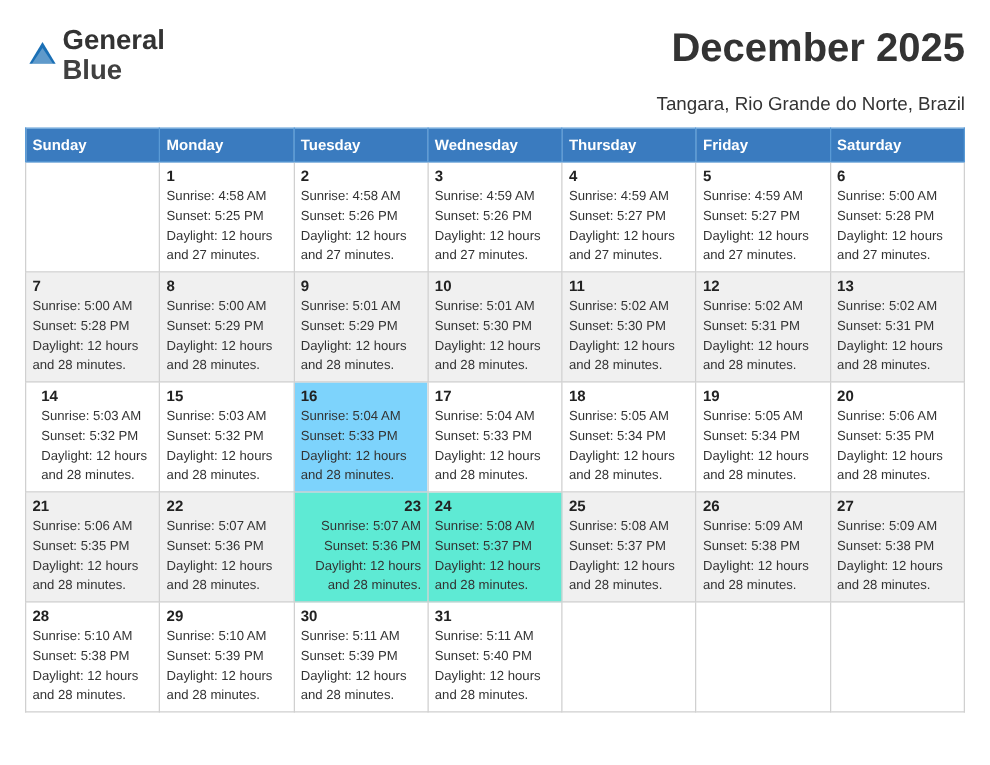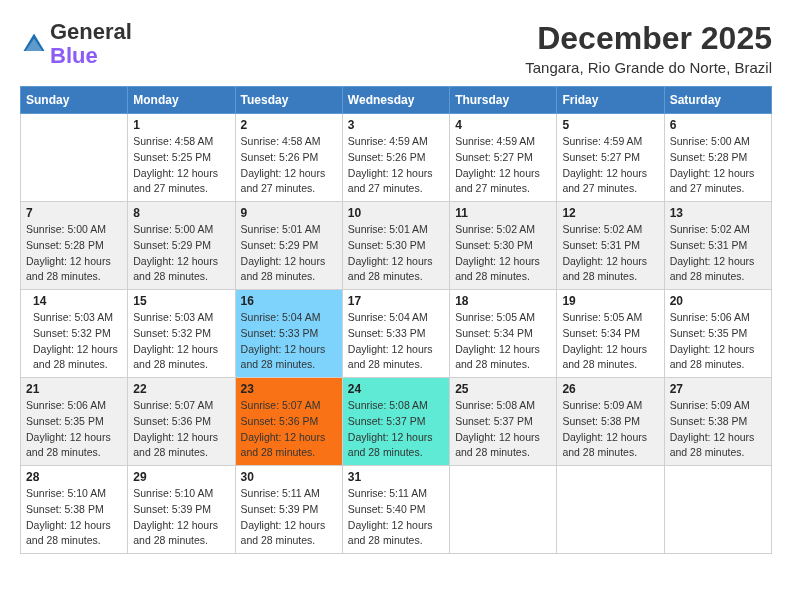--- a/index.html
+++ b/index.html
@@ -19,38 +19,38 @@
     .logo {
       display: flex;
       align-items: center;
     }
     .logo-text {
       font-size: 22px;
       font-weight: bold;
       line-height: 1.1;
     }
     .logo-general { color: #333; }
-    .logo-blue { color: #8b5cf6; }
+    .logo-blue { color: #404040; }
     .logo-icon {
       width: 28px;
       height: 28px;
       margin-right: 2px;
     }
     .title-area {
       text-align: right;
     }
     .month-title {
       font-size: 32px;
       font-weight: bold;
       color: #333;
     }
     .location-title {
       font-size: 15px;
       color: #333;
-      margin-top: 2px;
+      margin-top: 18px;
     }
     .calendar {
       width: 100%;
       border-collapse: collapse;
       font-size: 11px;
     }
     .calendar th {
       background-color: #3a7bbf;
       color: #fff;
       text-align: left;
@@ -272,21 +272,21 @@
 Daylight: 12 hours
 and 28 minutes.</div>
         </td>
         <td style="background: rgb(240, 240, 240);">
           <span class="day-number">22</span>
           <div class="day-info" style="white-space: pre-line;">Sunrise: 5:07 AM
 Sunset: 5:36 PM
 Daylight: 12 hours
 and 28 minutes.</div>
         </td>
-        <td style="background: #f97316;">
+        <td style="background: #5eead4; text-align: right;">
           <span class="day-number">23</span>
           <div class="day-info" style="white-space: pre-line;">Sunrise: 5:07 AM
 Sunset: 5:36 PM
 Daylight: 12 hours
 and 28 minutes.</div>
         </td>
         <td style="background: #5eead4;">
           <span class="day-number">24</span>
           <div class="day-info" style="white-space: pre-line;">Sunrise: 5:08 AM
 Sunset: 5:37 PM

